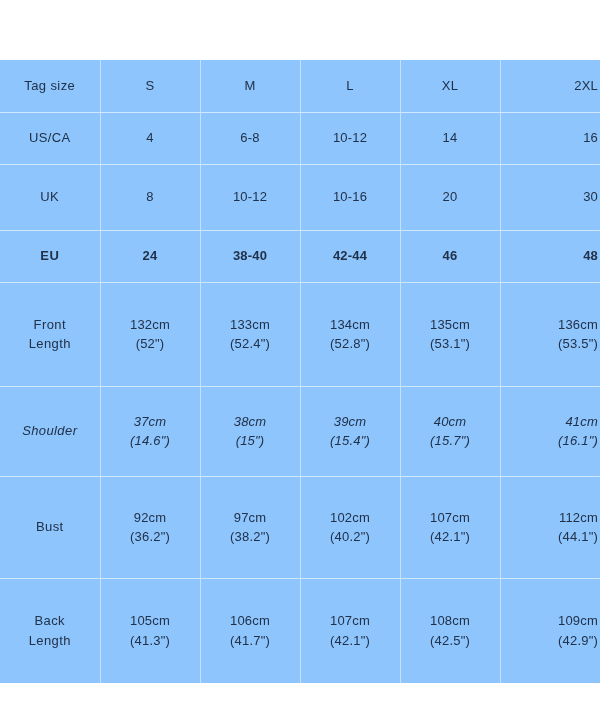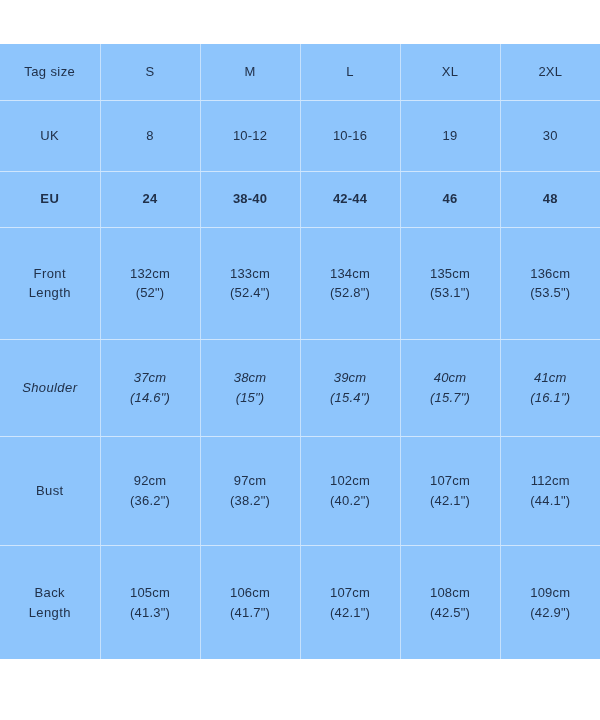--- a/index.html
+++ b/index.html
@@ -9,21 +9,21 @@
   body {
     width: 600px;
     height: 720px;
     background: #ffffff;
     font-family: "Liberation Sans", sans-serif;
     overflow: hidden;
   }
   #chart-wrap {
     position: absolute;
     left: 0;
-    top: 44px;
+    top: 60px;
     width: 600px;
     height: 615px;
     background: #8ec5fc;
     border-radius: 19px;
   }
   table.size-table {
     width: 600px;
     height: 615px;
     border-collapse: collapse;
     table-layout: fixed;
@@ -38,20 +38,21 @@
     border-right: 1px solid #c5e1fd;
     border-bottom: 1px solid #cfe6fd;
     padding: 0 2px;
     letter-spacing: 0.2px;
   }
   table.size-table tr:last-child td {
     border-bottom: none;
   }
   table.size-table td:last-child {
     border-right: none;
+    text-align: right;
   }
   table.size-table td.label-cell {
     letter-spacing: 0.4px;
   }
   .cell-line {
     display: block;
     white-space: nowrap;
   }
 </style>
 </head>
@@ -73,35 +74,55 @@
           <td class="value-cell">
             <span class="cell-line">L</span>
           </td>
           <td class="value-cell">
             <span class="cell-line">XL</span>
           </td>
           <td class="value-cell">
             <span class="cell-line">2XL</span>
           </td>
         </tr>
+        <tr style="height: 52px;">
+          <td class="label-cell">
+            <span class="cell-line">US/CA</span>
+          </td>
+          <td class="value-cell">
+            <span class="cell-line">4</span>
+          </td>
+          <td class="value-cell">
+            <span class="cell-line">6-8</span>
+          </td>
+          <td class="value-cell">
+            <span class="cell-line">10-12</span>
+          </td>
+          <td class="value-cell">
+            <span class="cell-line">14</span>
+          </td>
+          <td class="value-cell">
+            <span class="cell-line">16</span>
+          </td>
+        </tr>
         <tr style="height: 66px;">
           <td class="label-cell">
             <span class="cell-line">UK</span>
           </td>
           <td class="value-cell">
             <span class="cell-line">8</span>
           </td>
           <td class="value-cell">
             <span class="cell-line">10-12</span>
           </td>
           <td class="value-cell">
             <span class="cell-line">10-16</span>
           </td>
           <td class="value-cell">
-            <span class="cell-line">19</span>
+            <span class="cell-line">20</span>
           </td>
           <td class="value-cell">
             <span class="cell-line">30</span>
           </td>
         </tr>
         <tr style="height: 52px; font-weight: bold;">
           <td class="label-cell">
             <span class="cell-line">EU</span>
           </td>
           <td class="value-cell">

